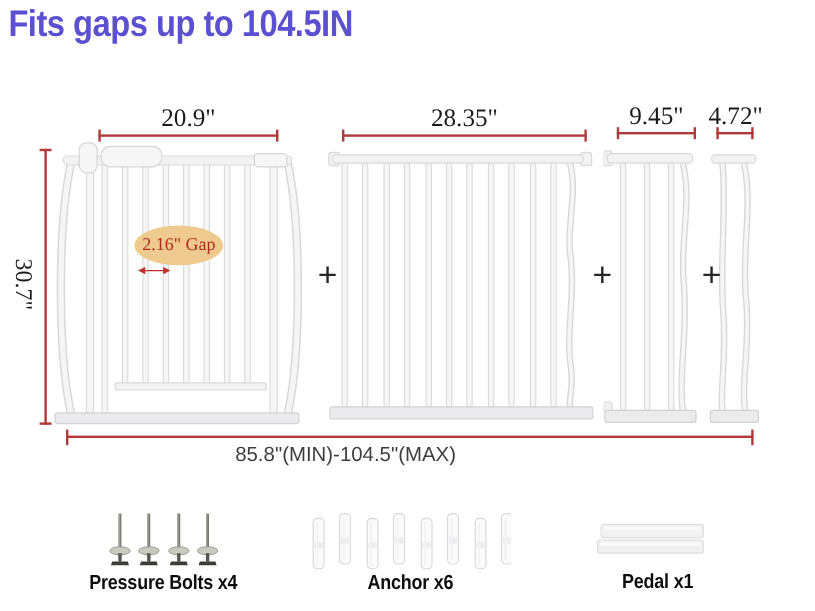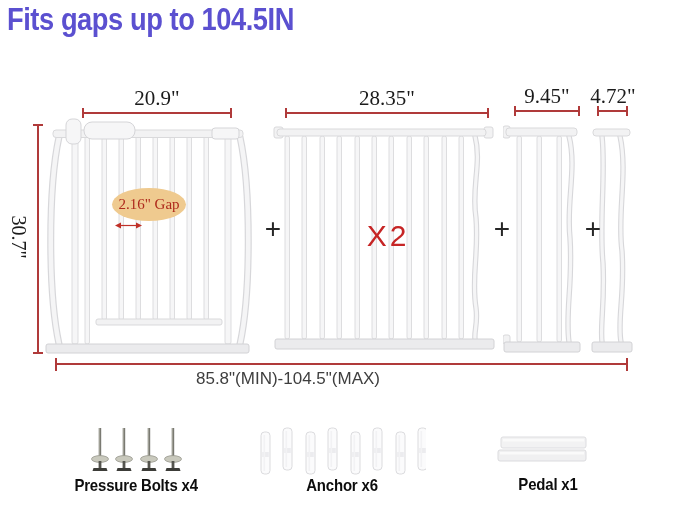--- a/index.html
+++ b/index.html
@@ -202,21 +202,20 @@
   <div class="gap-bubble">2.16" Gap</div>
   <svg style="position:absolute;left:115px;top:221px;" width="27" height="9" viewBox="0 0 27 9">
     <line x1="3" y1="4.5" x2="24" y2="4.5" stroke="#c03028" stroke-width="1.2"></line>
     <path d="M0 4.5 L6 1.5 L6 7.5 Z" fill="#c03028"></path>
     <path d="M27 4.5 L21 1.5 L21 7.5 Z" fill="#c03028"></path>
   </svg>
 
   <div class="plus" style="left:259px;top:215px;">+</div>
   <div class="plus" style="left:488px;top:215px;">+</div>
   <div class="plus" style="left:579px;top:215px;">+</div>
-  <div class="x2" style="left:348px;top:221px;width:80px;">X2</div>
 
   <svg style="position:absolute;left:88px;top:427px;" width="100" height="46" viewBox="0 0 100 46">
     <defs>
       <g id="bolt">
         <rect x="-1.2" y="0" width="2.4" height="30" fill="#7a7a72"></rect>
         <rect x="-1.2" y="0" width="1" height="30" fill="#a8a89e"></rect>
         <ellipse cx="0" cy="31" rx="8.5" ry="3.4" fill="#c9c9bd" stroke="#8f8f85" stroke-width="0.7"></ellipse>
         <rect x="-1.4" y="33" width="2.8" height="7" fill="#55554f"></rect>
         <path d="M-6.5 40 L6.5 40 L7.5 43 L-7.5 43 Z" fill="#3c3c38"></path>
       </g>

